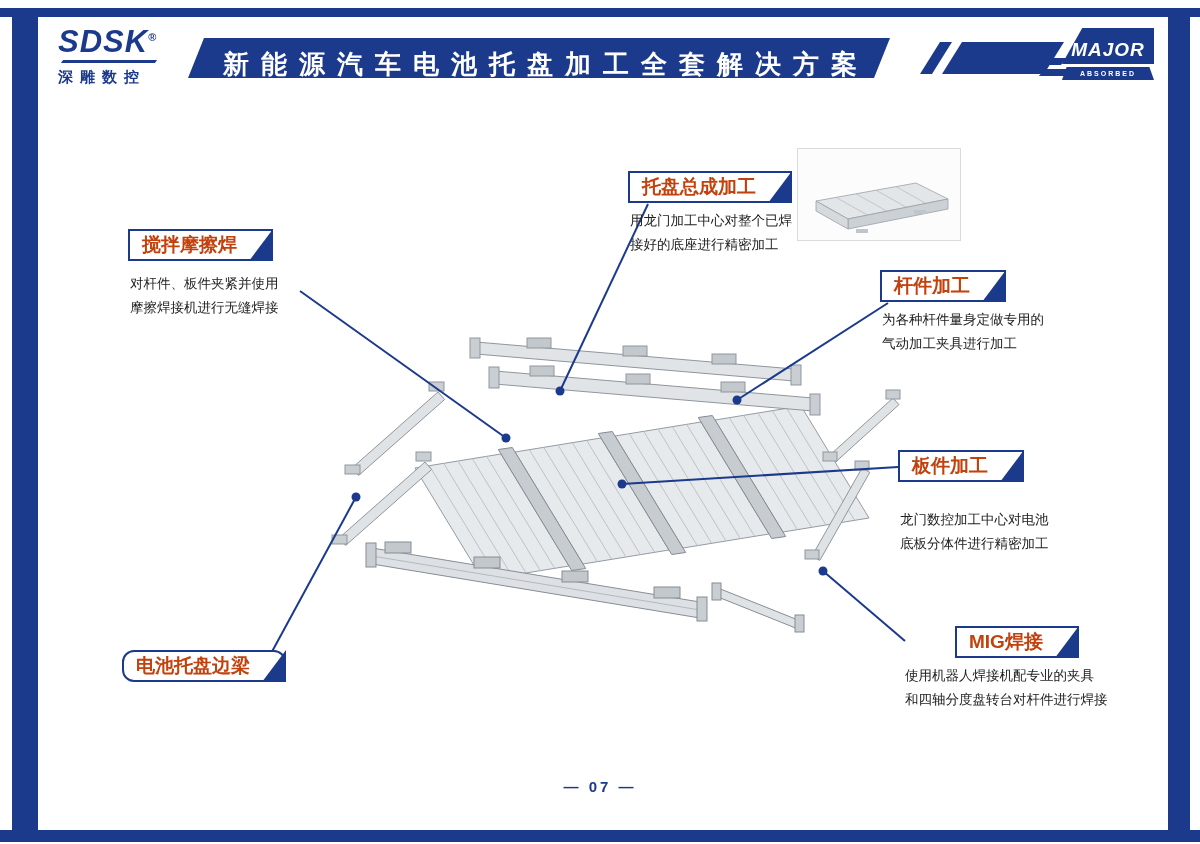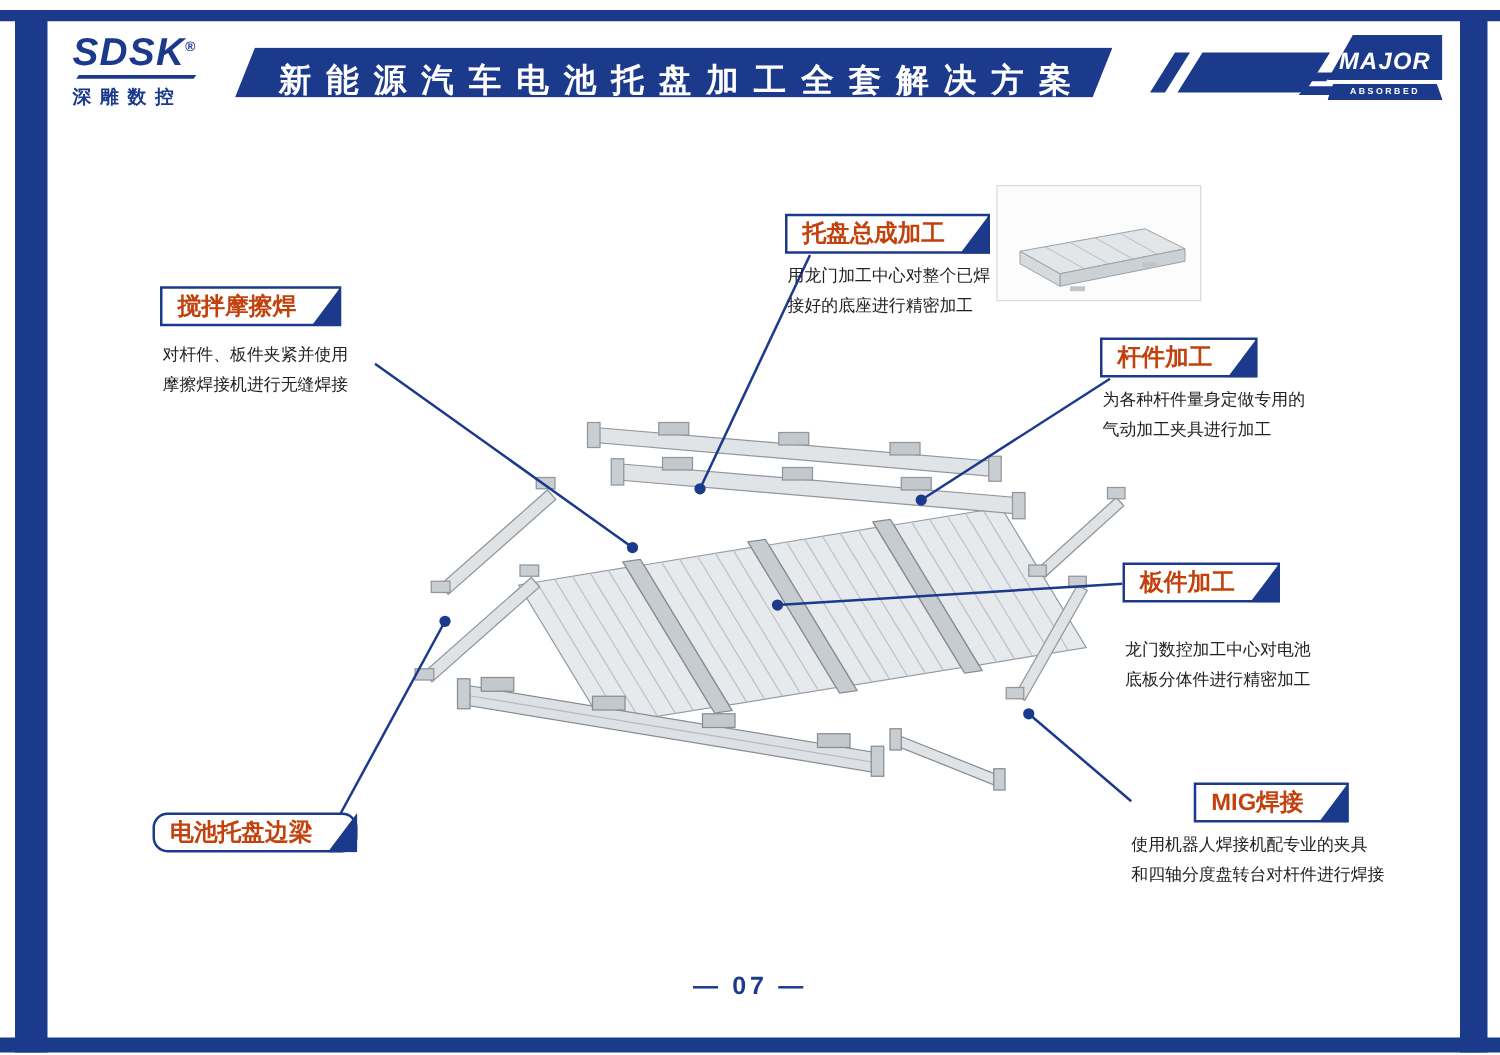--- a/index.html
+++ b/index.html
@@ -73,21 +73,21 @@
   }
   #c1-title { left:128px; top:229px; }  #c1-desc { left:130px; top:252px;margin-top:20px; }
   #c2-title { left:628px; top:171px; }  #c2-desc { left:630px; top:209px; }
   #c3-title { left:880px; top:270px; }  #c3-desc { left:882px; top:308px; }
   #c4-title { left:898px; top:450px; }  #c4-desc { left:900px; top:508px; }
   #c5-title { left:955px; top:626px; }  #c5-desc { left:905px; top:664px; }
   #c6-title { left:122px; top:650px;border-radius:12px; }
 
   .page-num {
     position:absolute; left:0; right:0; top:778px; text-align:center;
-    color:var(--blue); font-size:20px; font-weight:700; letter-spacing:3px; z-index:2;
+    color:var(--blue); font-size:15px; font-weight:700; letter-spacing:3px; z-index:2;
   }
 </style>
 </head>
 <body>
 
 <div class="page">
 
   <div class="bar bar-top"></div>
   <div class="bar bar-bottom"></div>
   <div class="bar bar-left"></div>

